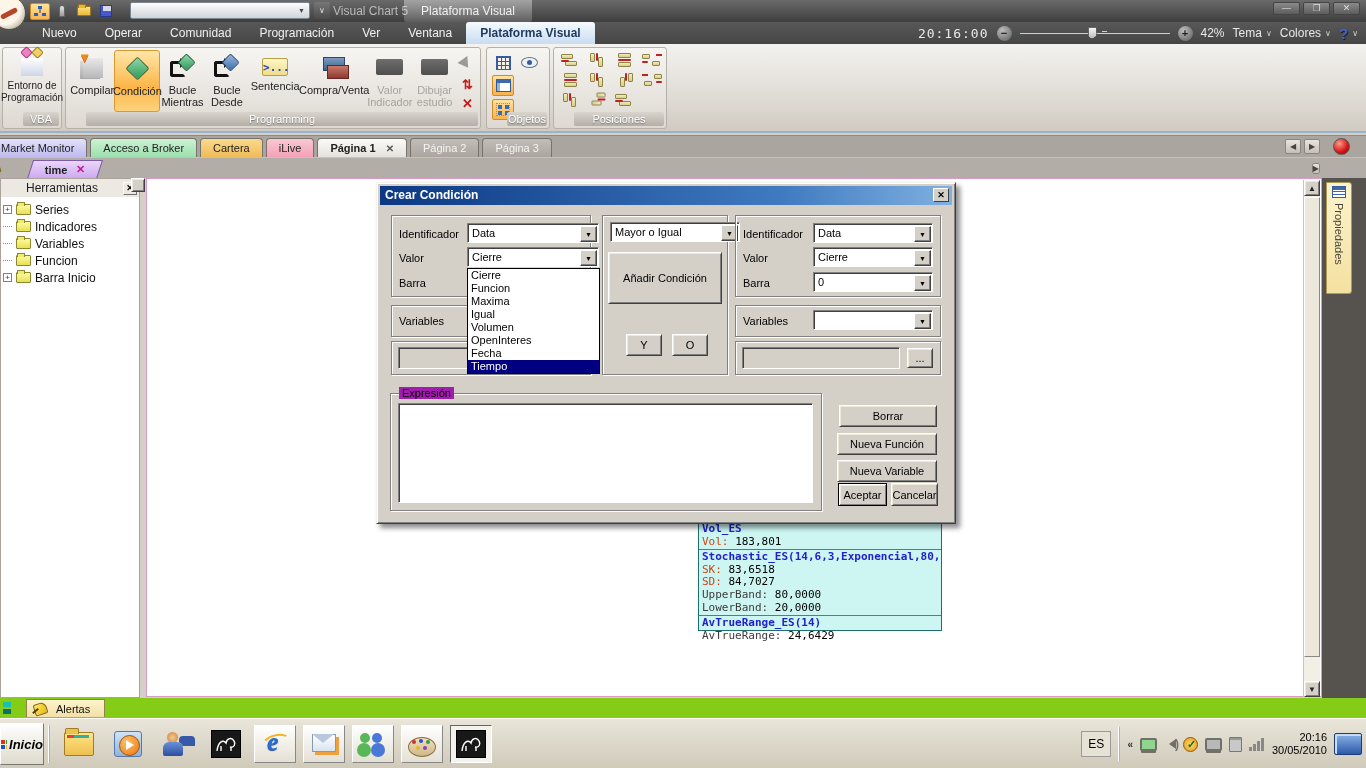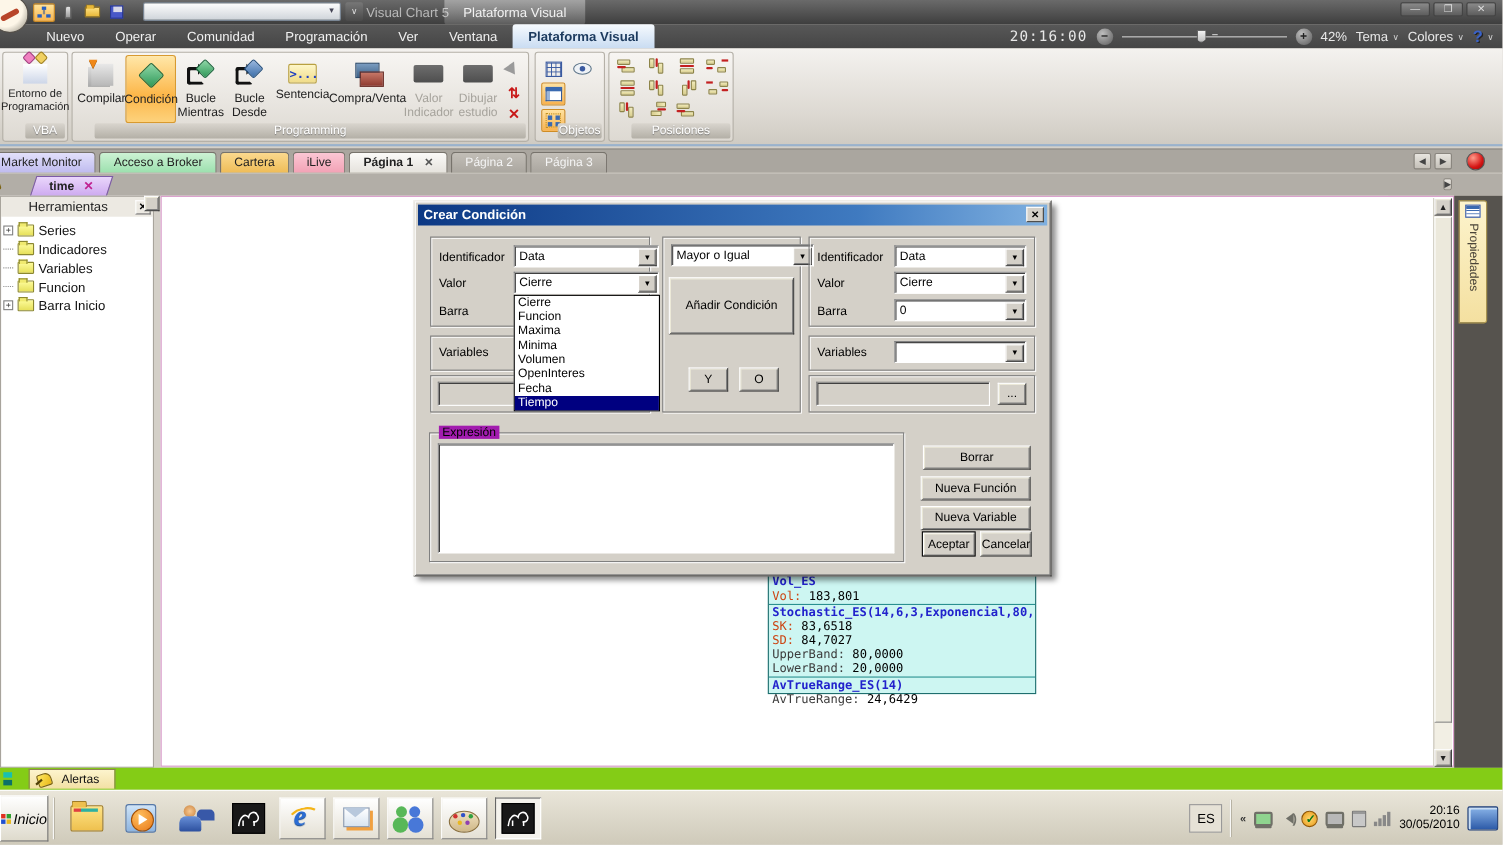--- a/index.html
+++ b/index.html
@@ -168,21 +168,21 @@
   .grplab { position:absolute; top:-7px; left:8px; background:#a21caf; padding:0 3px; font-size:11px; }
   .field { position:absolute; background:#fff; border:1px solid; border-color:#808080 #fff #fff #808080; box-shadow:inset 1px 1px 0 #404040; }
 
   
   .statusrow { left:0; top:698px; width:1366px; height:20px; background:#84cc16; display:flex; align-items:center; }
   .st-teal { width:10px; height:14px; margin-left:2px; background:linear-gradient(#18c0b0,#18c0b0) 1px 1px/8px 5px no-repeat, linear-gradient(#0c7068,#0c7068) 1px 8px/8px 5px no-repeat; }
   .alertatab { margin-left:14px; height:18px; background:linear-gradient(#fdf4cd,#f2e0a4); border:1px solid #8e8350; border-bottom:none; display:flex; align-items:center; gap:8px; padding:0 14px 0 4px; color:#111; }
 
   
   .taskbar { left:0; top:718px; width:1366px; height:50px; background:linear-gradient(#e9e5d9,#cfcaba); border-top:1px solid #fff; }
-  .startbtn { left:0; top:4px; width:44px; height:42px; background:linear-gradient(#fff,#dedacc); border:1px solid; border-color:#fff #777 #777 #fff; display:flex; align-items:center; justify-content:center; gap:2px; font-weight:normal; font-style:italic; font-size:13px; color:#000; }
+  .startbtn { left:0; top:4px; width:44px; height:42px; background:linear-gradient(#fff,#dedacc); border:1px solid; border-color:#fff #777 #777 #fff; display:flex; align-items:center; justify-content:center; gap:2px; font-weight:bold; font-style:italic; font-size:13px; color:#000; }
   .flag { width:9px; height:9px; background:
      linear-gradient(#e03020,#e03020) 0 0/4px 4px no-repeat,
      linear-gradient(#30a030,#30a030) 5px 0/4px 4px no-repeat,
      linear-gradient(#2050d0,#2050d0) 0 5px/4px 4px no-repeat,
      linear-gradient(#e8b820,#e8b820) 5px 5px/4px 4px no-repeat; }
   .tsep { left:48px; top:6px; width:2px; height:38px; background:#b8b3a4; border-left:1px solid #fff; }
   .qlicons { left:58px; top:6px; display:flex; gap:7px; align-items:center; }
   .qlbtn { width:42px; height:38px; display:flex; align-items:center; justify-content:center; }
   .qlbtn.framed { background:linear-gradient(#fff,#e4e0d4); border:1px solid; border-color:#fff #888 #888 #fff; }
   .qlbtn.pressed { background:#f4f2ec; border:1px solid; border-color:#666 #fff #fff #666; }
@@ -571,21 +571,21 @@
   <div class="grp" style="left:14px; top:122px; width:200px; height:32px;"></div>
   <span class="dlabel" style="left:22px; top:132px;">Variables</span>
 
   <div class="grp" style="left:14px; top:158px; width:200px; height:34px;"></div>
   <div class="field" style="left:21px; top:164px; width:186px; height:22px; background:#d4d0c8;"></div>
 
   <div class="ddlist">
     <div class="dditem">Cierre</div>
     <div class="dditem">Funcion</div>
     <div class="dditem">Maxima</div>
-    <div class="dditem">Minima</div>
+    <div class="dditem">Igual</div>
     <div class="dditem">Volumen</div>
     <div class="dditem">OpenInteres</div>
     <div class="dditem">Fecha</div>
     <div class="dditem sel">Tiempo</div>
   </div>
 
   <div class="grp" style="left:225px; top:32px; width:126px; height:160px;"></div>
   <div class="combo" style="left:233px; top:39px; width:130px;">
     <span class="ctext">Mayor o Igual</span>
       <span class="cbtn">▼</span>

